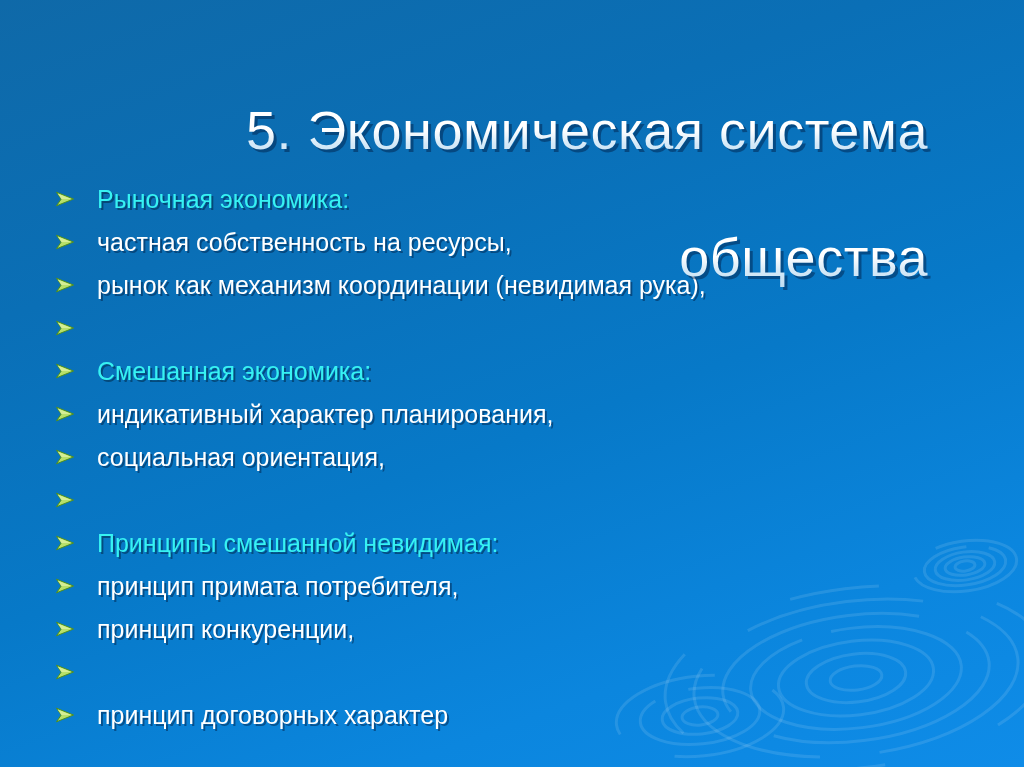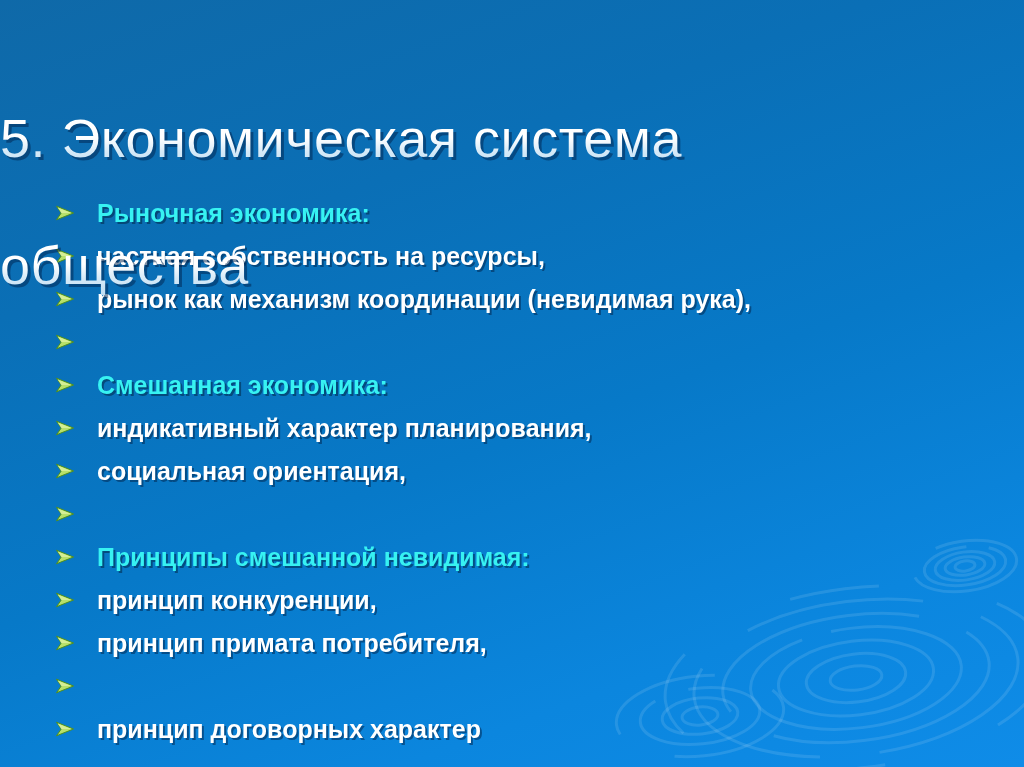--- a/index.html
+++ b/index.html
@@ -21,23 +21,23 @@
     inset: 0;
     pointer-events: none;
     z-index: 0;
   }
   .ripple-svg { position:absolute; left:0; top:0; width:1024px; height:767px; }
 
   
   #title {
     position: absolute;
     left: 0;
-    top: 8px;
+    top: 0;
     width: 928px;
-    text-align: left;
+    text-align: right;
     font-size: 54px;
     line-height: 1.17;
     font-weight: 400;
     color: #ffffff;
     letter-spacing: 0.5px;
     text-shadow: 3px 3px 0px rgba(0,32,72,0.55);
     z-index: 3;
     white-space: pre-line;
   }
   #title .tline {
@@ -47,24 +47,23 @@
     background-clip: text;
     color: transparent;
     text-shadow: none;
     filter: drop-shadow(3px 3px 0px rgba(0,34,76,0.5));
   }
 
   
   #bullets {
     position: absolute;
     left: 55px;
-    top: 194px;
+    top: 180px;
     width: 920px;
     z-index: 2;
-    font-weight: bold;
   }
   .bullet-row {
     display: flex;
     align-items: baseline;
     height: 43px;
   }
   .bullet-mark {
     width: 42px;
     flex: 0 0 42px;
     font-size: 19px;
@@ -214,38 +213,38 @@
         </span>
         <span class="bullet-text">Принципы смешанной невидимая:</span>
       </li>
       <li class="bullet-row">
         <span class="bullet-mark">
           <svg width="20" height="16" viewBox="0 0 20 16" xmlns="http://www.w3.org/2000/svg">
             <path d="M1.5 1.2 L18.5 8 L1.5 14.8 L6.2 8 Z" fill="#b7e06a" stroke="#4f8f1e" stroke-width="1"></path>
             <path d="M2.6 2.6 L16.2 8 L6.4 8 Z" fill="#d8f09a" opacity="0.9"></path>
           </svg>
         </span>
+        <span class="bullet-text">принцип примата потребителя,</span>
+      </li>
+      <li class="bullet-row">
+        <span class="bullet-mark">
+          <svg width="20" height="16" viewBox="0 0 20 16" xmlns="http://www.w3.org/2000/svg">
+            <path d="M1.5 1.2 L18.5 8 L1.5 14.8 L6.2 8 Z" fill="#b7e06a" stroke="#4f8f1e" stroke-width="1"></path>
+            <path d="M2.6 2.6 L16.2 8 L6.4 8 Z" fill="#d8f09a" opacity="0.9"></path>
+          </svg>
+        </span>
         <span class="bullet-text">принцип конкуренции,</span>
       </li>
       <li class="bullet-row">
         <span class="bullet-mark">
           <svg width="20" height="16" viewBox="0 0 20 16" xmlns="http://www.w3.org/2000/svg">
             <path d="M1.5 1.2 L18.5 8 L1.5 14.8 L6.2 8 Z" fill="#b7e06a" stroke="#4f8f1e" stroke-width="1"></path>
             <path d="M2.6 2.6 L16.2 8 L6.4 8 Z" fill="#d8f09a" opacity="0.9"></path>
           </svg>
         </span>
-        <span class="bullet-text">принцип примата потребителя,</span>
-      </li>
-      <li class="bullet-row">
-        <span class="bullet-mark">
-          <svg width="20" height="16" viewBox="0 0 20 16" xmlns="http://www.w3.org/2000/svg">
-            <path d="M1.5 1.2 L18.5 8 L1.5 14.8 L6.2 8 Z" fill="#b7e06a" stroke="#4f8f1e" stroke-width="1"></path>
-            <path d="M2.6 2.6 L16.2 8 L6.4 8 Z" fill="#d8f09a" opacity="0.9"></path>
-          </svg>
-        </span>
       </li>
       <li class="bullet-row">
         <span class="bullet-mark">
           <svg width="20" height="16" viewBox="0 0 20 16" xmlns="http://www.w3.org/2000/svg">
             <path d="M1.5 1.2 L18.5 8 L1.5 14.8 L6.2 8 Z" fill="#b7e06a" stroke="#4f8f1e" stroke-width="1"></path>
             <path d="M2.6 2.6 L16.2 8 L6.4 8 Z" fill="#d8f09a" opacity="0.9"></path>
           </svg>
         </span>
         <span class="bullet-text">принцип договорных характер</span>
       </li>

